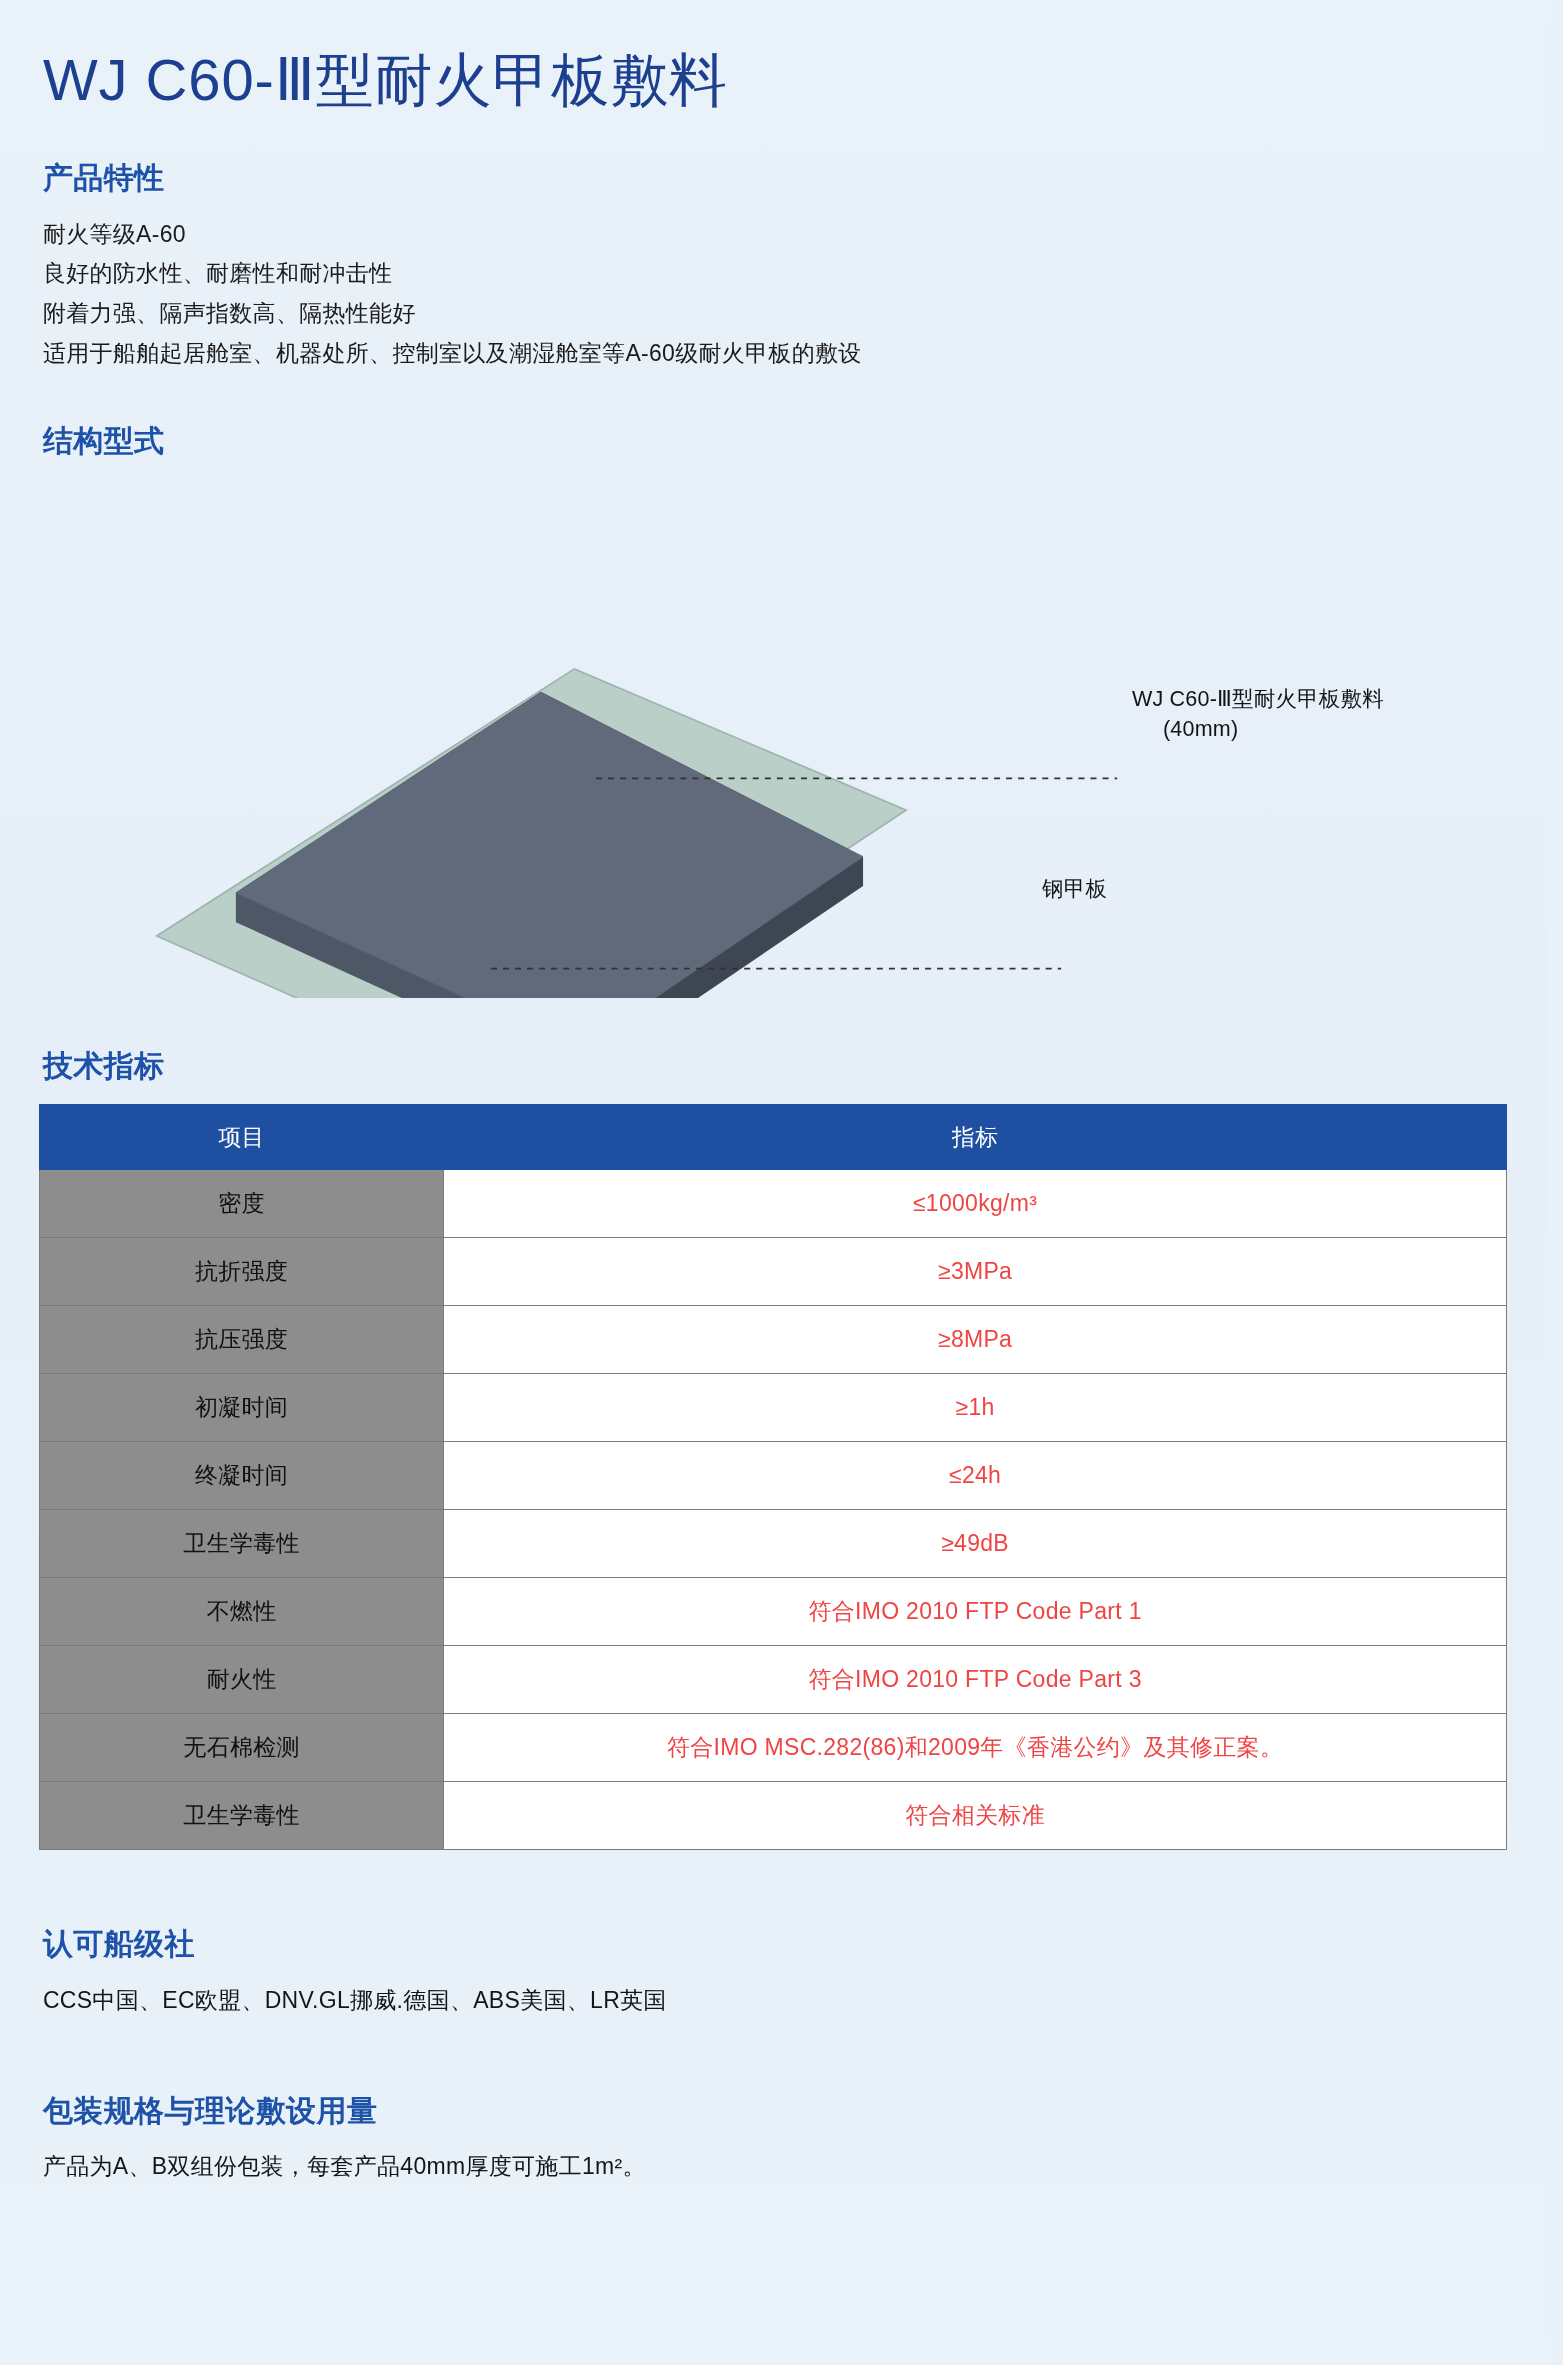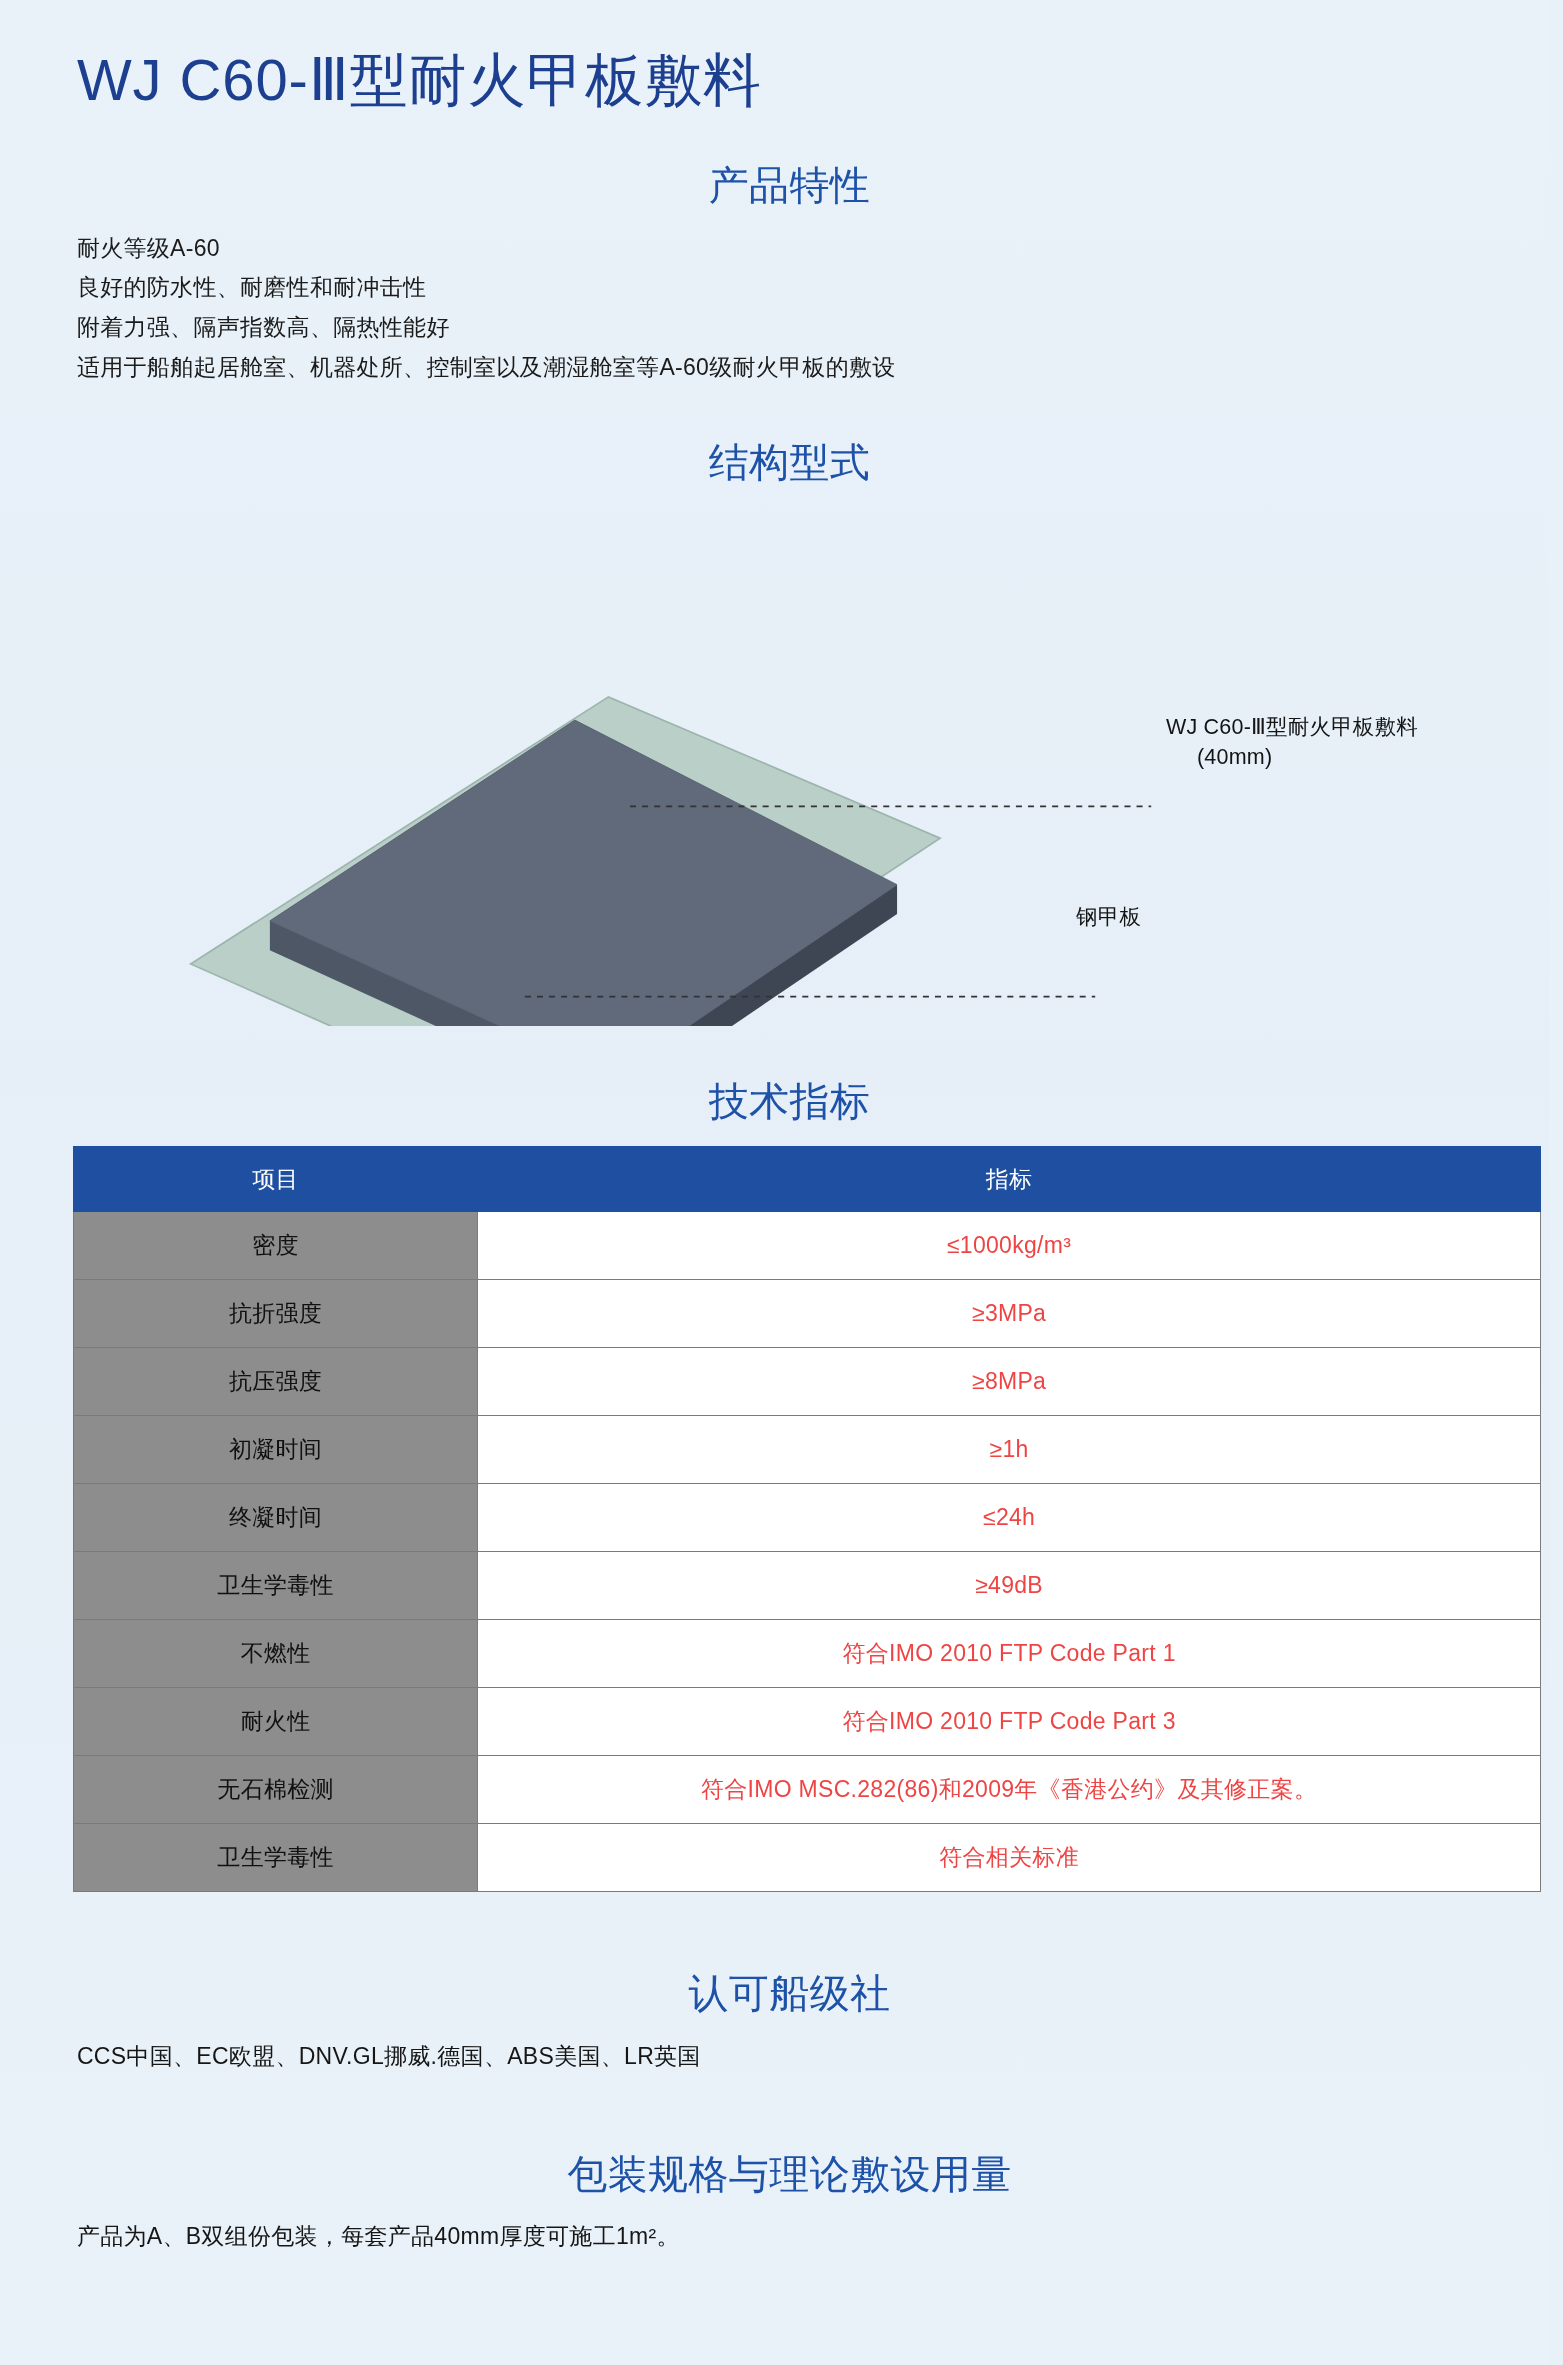--- a/index.html
+++ b/index.html
@@ -12,40 +12,39 @@
     background: #e8f1f8;
     font-family: "Liberation Sans", "DejaVu Sans", sans-serif;
     color: #1a1a1a;
     -webkit-font-smoothing: antialiased;
   }
   .page {
     position: relative;
     width: 1549px;
     min-height: 2366px;
     box-sizing: border-box;
-    padding: 34px 47px 52px 70px;
+    padding: 34px 47px 52px 36px;
     background: linear-gradient(180deg, #e9f2f9 0%, #e6eff7 45%, #e9f2f9 100%);
     overflow: hidden;
   }
   .title {
     font-size: 58px;
     line-height: 1.05;
     color: #1d3f8f;
     font-weight: 400;
     letter-spacing: 0.9px;
     margin: 15.5px 0 0 6.9px;
     white-space: nowrap;
   }
   .section-heading {
-    font-size: 40px;
+    font-size: 30px;
     color: #1d52a8;
-    font-weight: 400;
+    font-weight: 700;
     margin: 0 0 5.2px 6.9px;
     letter-spacing: 0.4px;
-    text-align: center;
   }
   .section {
     margin-top: 48px;
   }
   .feature-list {
     margin: 15.5px 0 0 6.9px;
   }
   .feature-item {
     font-size: 23px;
     line-height: 1.72;

